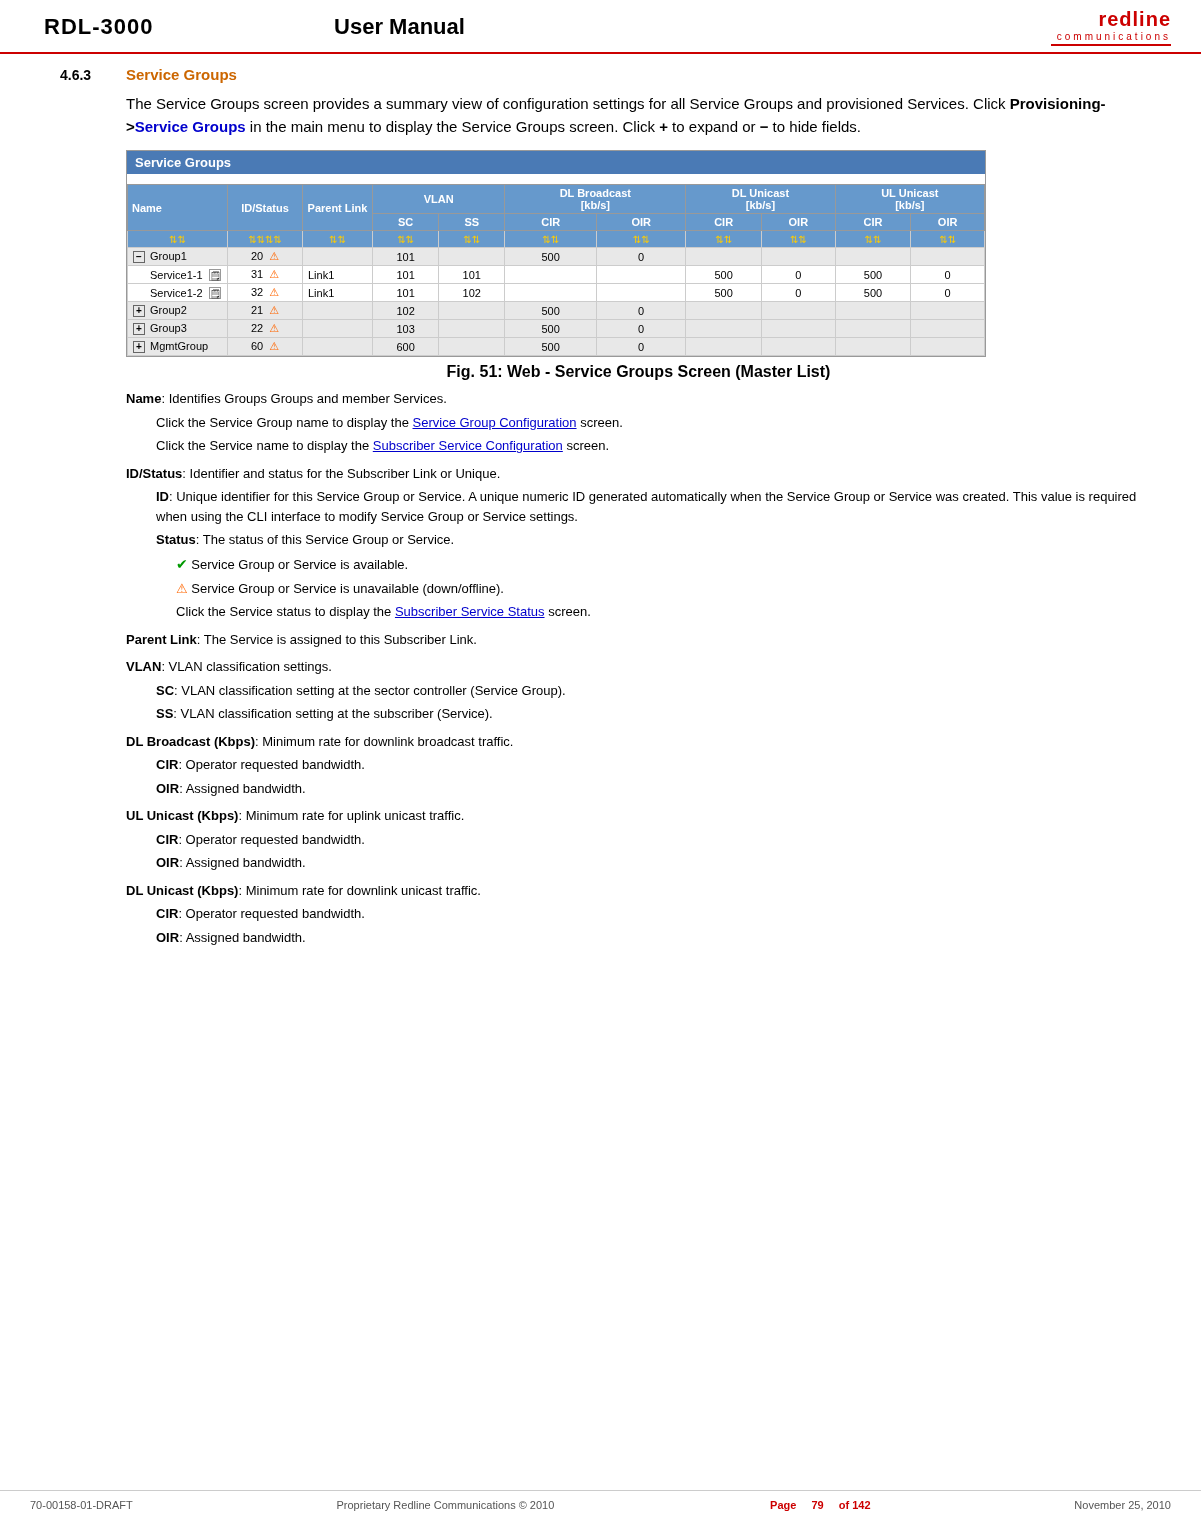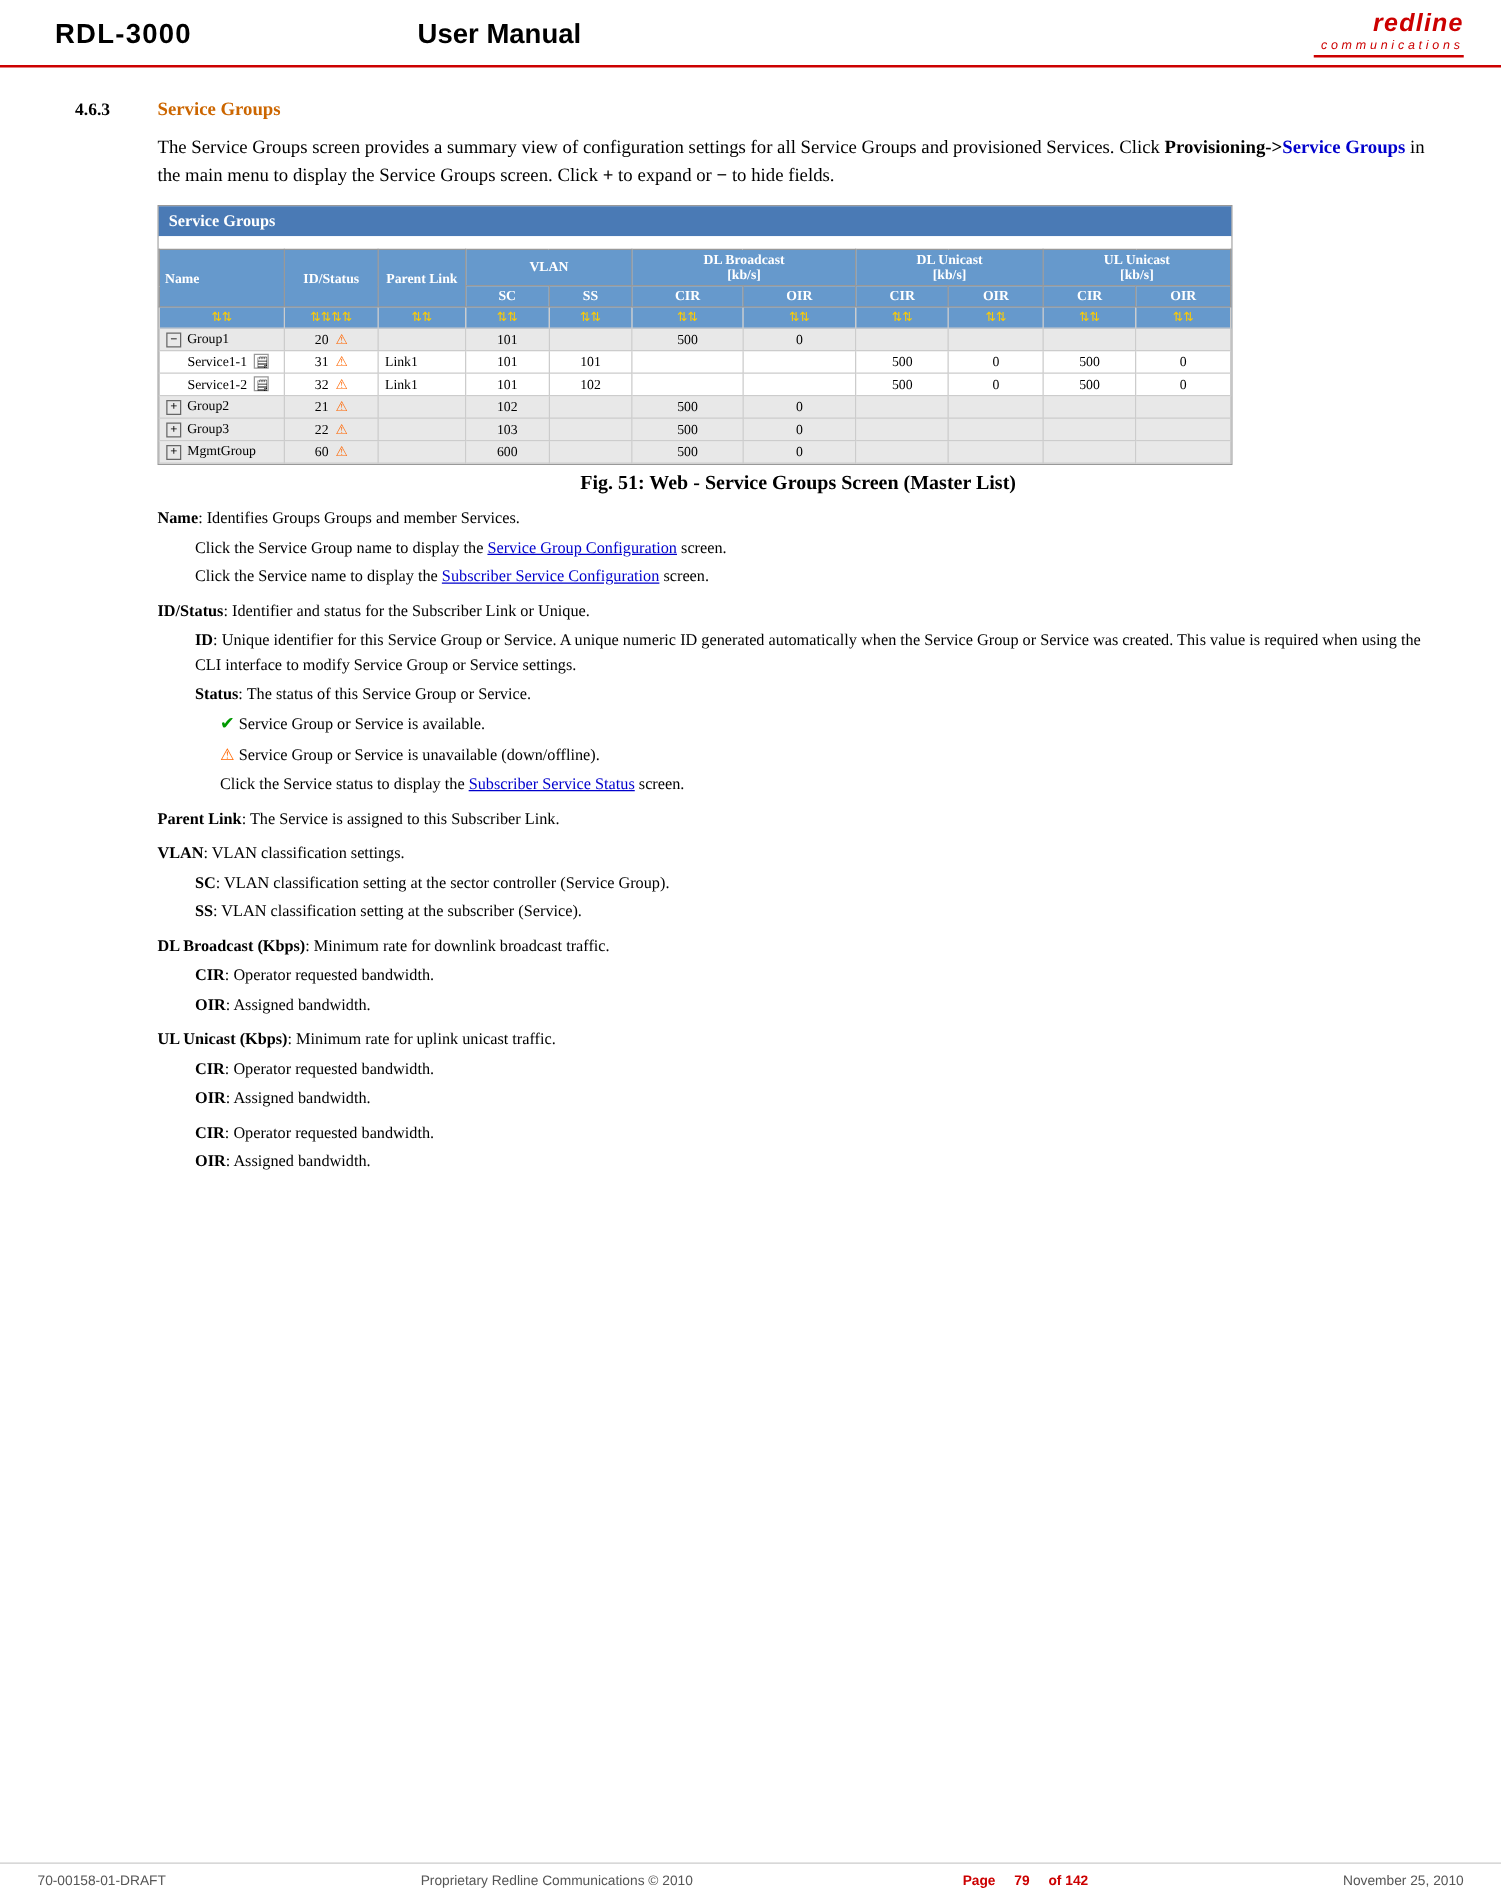--- a/index.html
+++ b/index.html
@@ -34,21 +34,20 @@
     }
     .header-subtitle {
       font-size: 22px;
       font-weight: bold;
       color: #000;
     }
     .logo-area {
       display: flex;
       flex-direction: column;
       align-items: flex-end;
-      font-style: italic;
     }
     .logo-text {
       color: #cc0000;
       font-size: 20px;
       font-weight: bold;
       letter-spacing: 1px;
     }
     .logo-sub {
       color: #cc0000;
       font-size: 10px;
@@ -56,22 +55,21 @@
     }
     .logo-line {
       width: 120px;
       height: 2px;
       background: #cc0000;
       margin-top: 2px;
     }
     
     .content {
       flex: 1;
-      padding: 26px 50px 20px 60px;
-      font-family: Liberation Serif, serif;
+      padding: 12px 50px 20px 60px;
     }
     
     .section-header {
       display: flex;
       align-items: baseline;
       gap: 16px;
       margin-bottom: 10px;
     }
     .section-number {
       font-size: 14px;
@@ -412,20 +410,21 @@
       <div class="desc-indent"><span class="term-bold">OIR</span><span>: Assigned bandwidth.</span></div>
     </div>
 
     <div class="desc-block">
       <div class="desc-line"><span class="term-bold">UL Unicast (Kbps)</span><span>: Minimum rate for uplink unicast traffic.</span></div>
       <div class="desc-indent"><span class="term-bold">CIR</span><span>: Operator requested bandwidth.</span></div>
       <div class="desc-indent"><span class="term-bold">OIR</span><span>: Assigned bandwidth.</span></div>
     </div>
 
     <div class="desc-block">
+      <div class="desc-line"><span class="term-bold">DL Unicast (Kbps)</span><span>: Minimum rate for downlink unicast traffic.</span></div>
       <div class="desc-indent"><span class="term-bold">CIR</span><span>: Operator requested bandwidth.</span></div>
       <div class="desc-indent"><span class="term-bold">OIR</span><span>: Assigned bandwidth.</span></div>
     </div>
 
   </div>
 
   <div class="footer">
     <span>70-00158-01-DRAFT</span>
     <span>Proprietary Redline Communications © 2010</span>
     <span class="footer-page">

